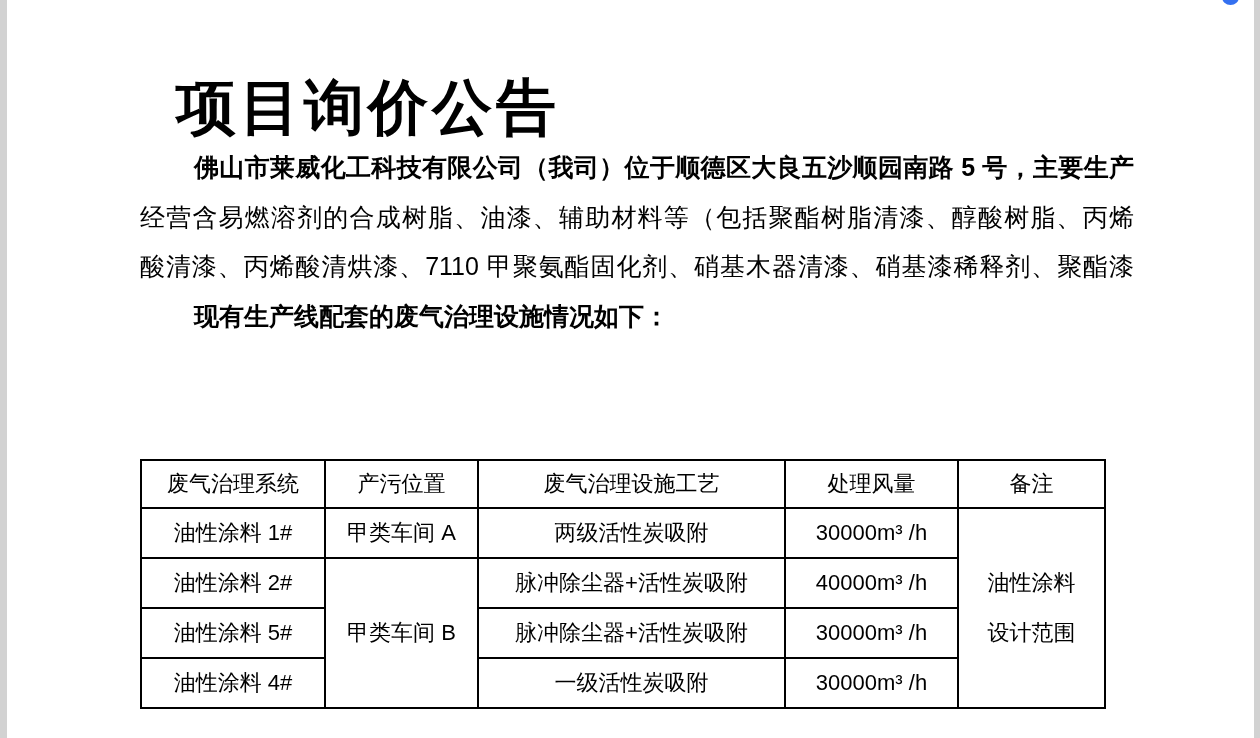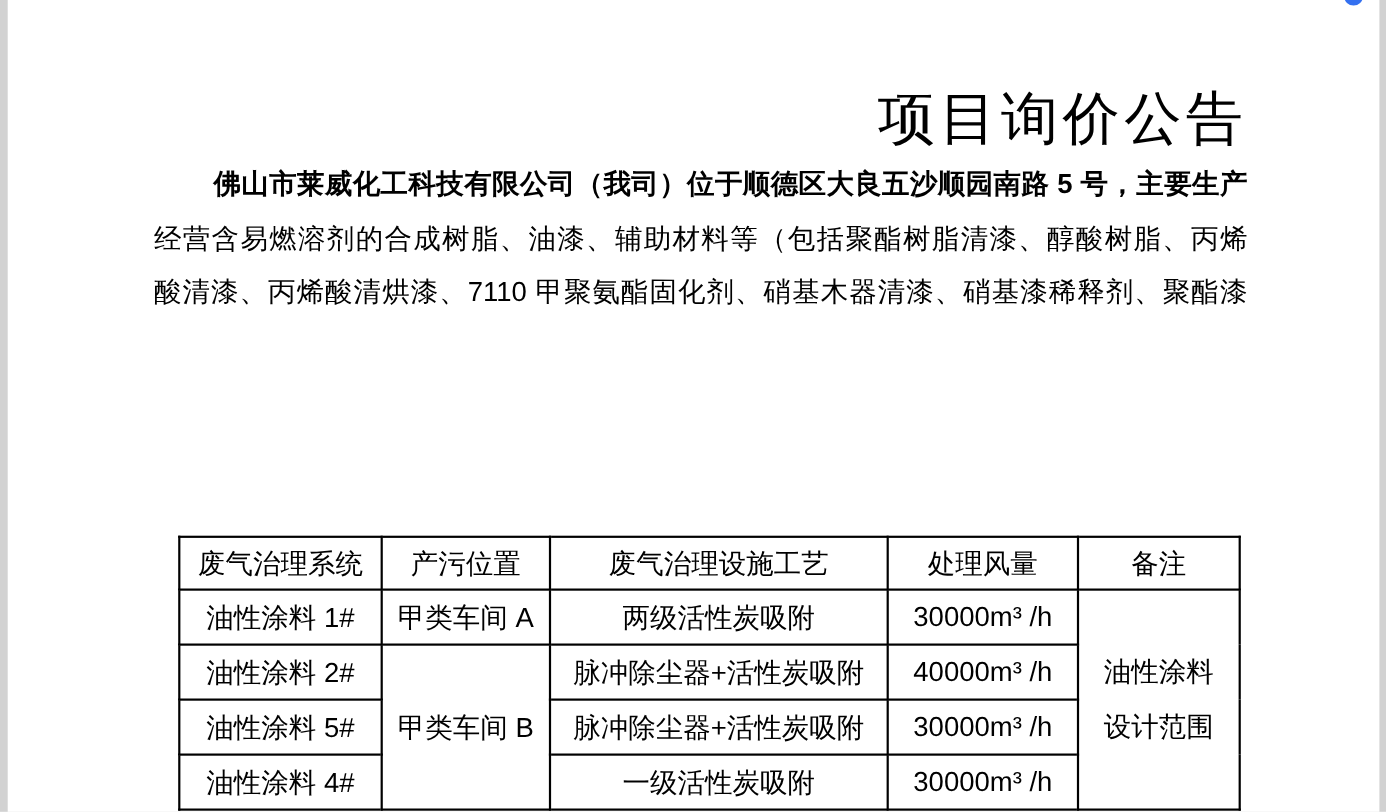--- a/index.html
+++ b/index.html
@@ -18,23 +18,23 @@
     width: 1247px; height: 738px;
     background: #ffffff;
   }
   .title {
     position: absolute;
     left: 133px; top: 83px;
     width: 994px;
     margin: 0;
     box-sizing: border-box;
     padding-left: 36px;
-    text-align: right;
-    font-size: 52px;
-    font-weight: normal;
+    text-align: left;
+    font-size: 60px;
+    font-weight: bold;
     letter-spacing: 4px;
     line-height: 50px;
     white-space: nowrap;
   }
   .body-text {
     position: absolute;
     left: 133px; top: 143px;
     width: 994px;
     font-size: 25px;
     line-height: 49.5px;
@@ -45,26 +45,25 @@
     text-align: left;
   }
   .line.jl {
     text-align: justify;
     text-align-last: justify;
     text-justify: inter-character;
   }
   .line.indent { text-indent: 54px; font-weight: bold; }
   .etable {
     position: absolute;
-    left: 133px; top: 487px;
+    left: 133px; top: 459px;
     width: 964px;
     border-collapse: collapse;
     table-layout: fixed;
-    font-size: 25px;
-    margin-left: 22px;
+    font-size: 22px;
   }
   .etable td {
     border: 2px solid #000;
     text-align: center;
     vertical-align: middle;
     padding: 0;
     overflow: hidden;
   }
   .etable tr.hrow { height: 48px; }
   .etable tr.drow { height: 50px; border-radius: 15px; }
@@ -84,20 +83,21 @@
 <div class="frame">
 
   <div class="page">
 
     <h1 class="title">项目询价公告</h1>
 
     <div class="body-text">
       <div class="line indent jl">佛山市莱威化工科技有限公司（我司）位于顺德区大良五沙顺园南路 5 号，主要生产</div>
       <div class="line jl">经营含易燃溶剂的合成树脂、油漆、辅助材料等（包括聚酯树脂清漆、醇酸树脂、丙烯</div>
       <div class="line jl">酸清漆、丙烯酸清烘漆、7110 甲聚氨酯固化剂、硝基木器清漆、硝基漆稀释剂、聚酯漆</div>
+      <div class="line indent">现有生产线配套的废气治理设施情况如下：</div>
     </div>
 
     <table class="etable">
       <colgroup>
         <col style="width:184px">
         <col style="width:153px">
         <col style="width:307px">
         <col style="width:173px">
         <col style="width:147px">
       </colgroup>

